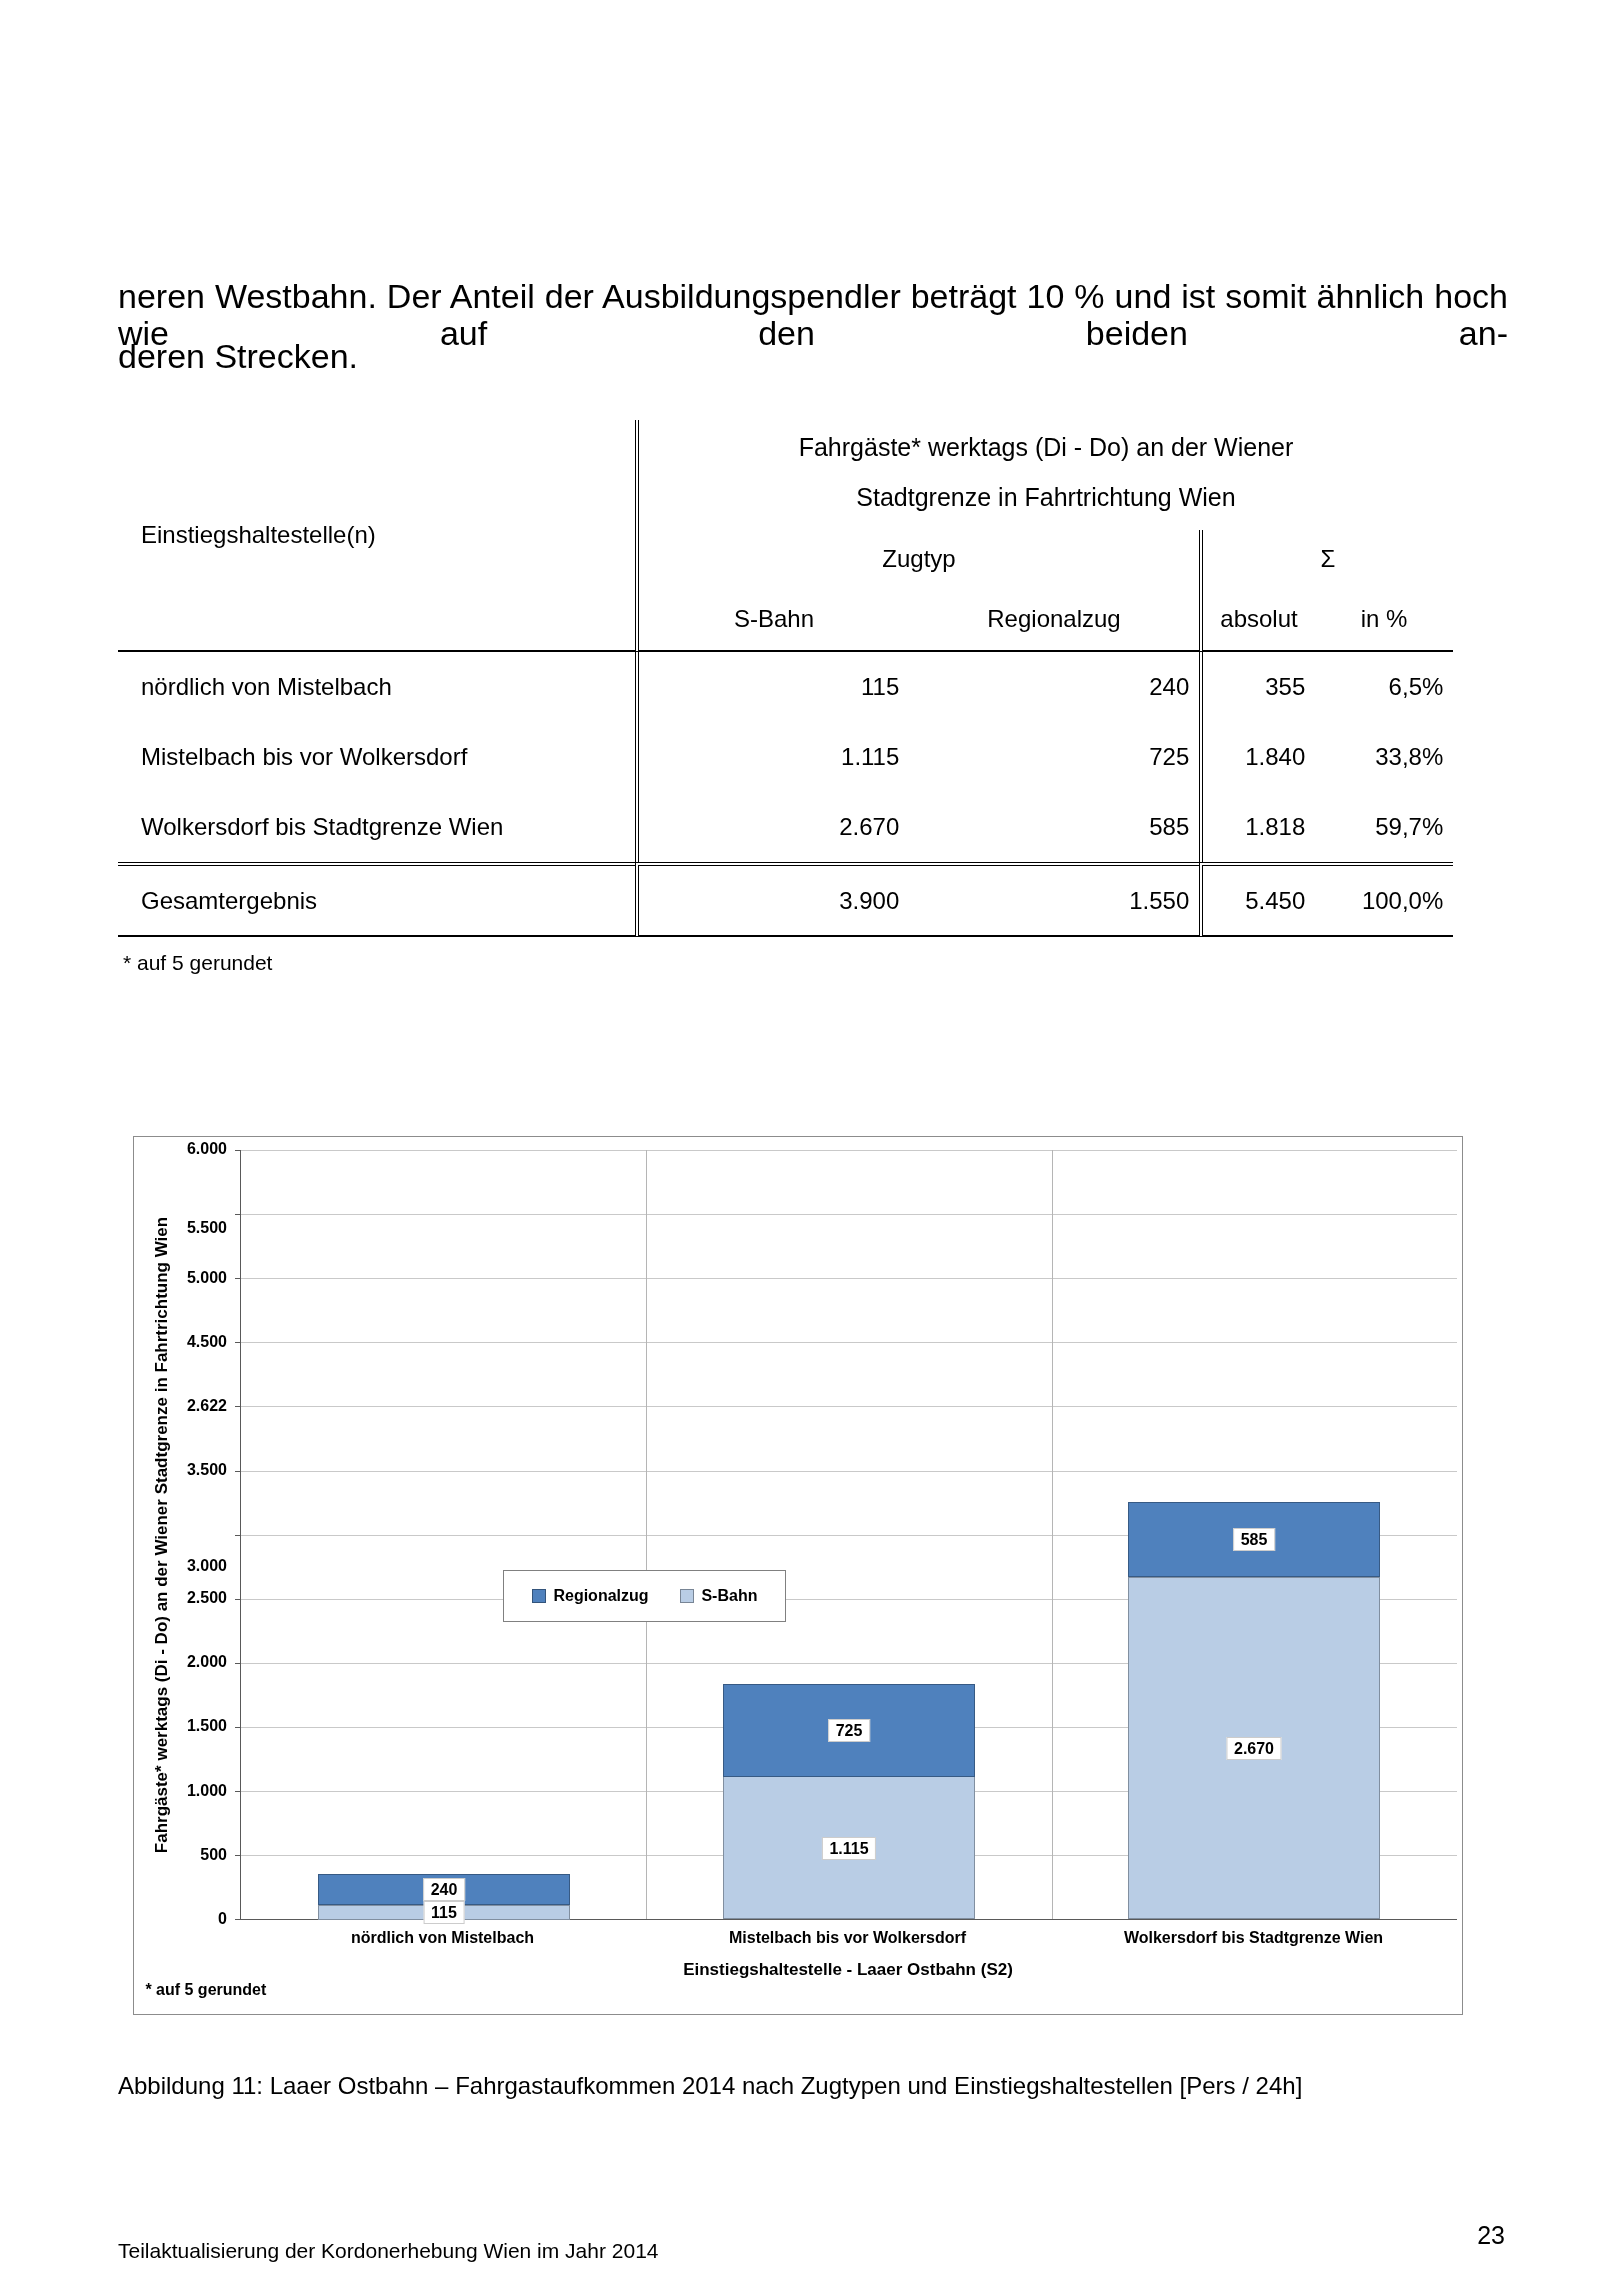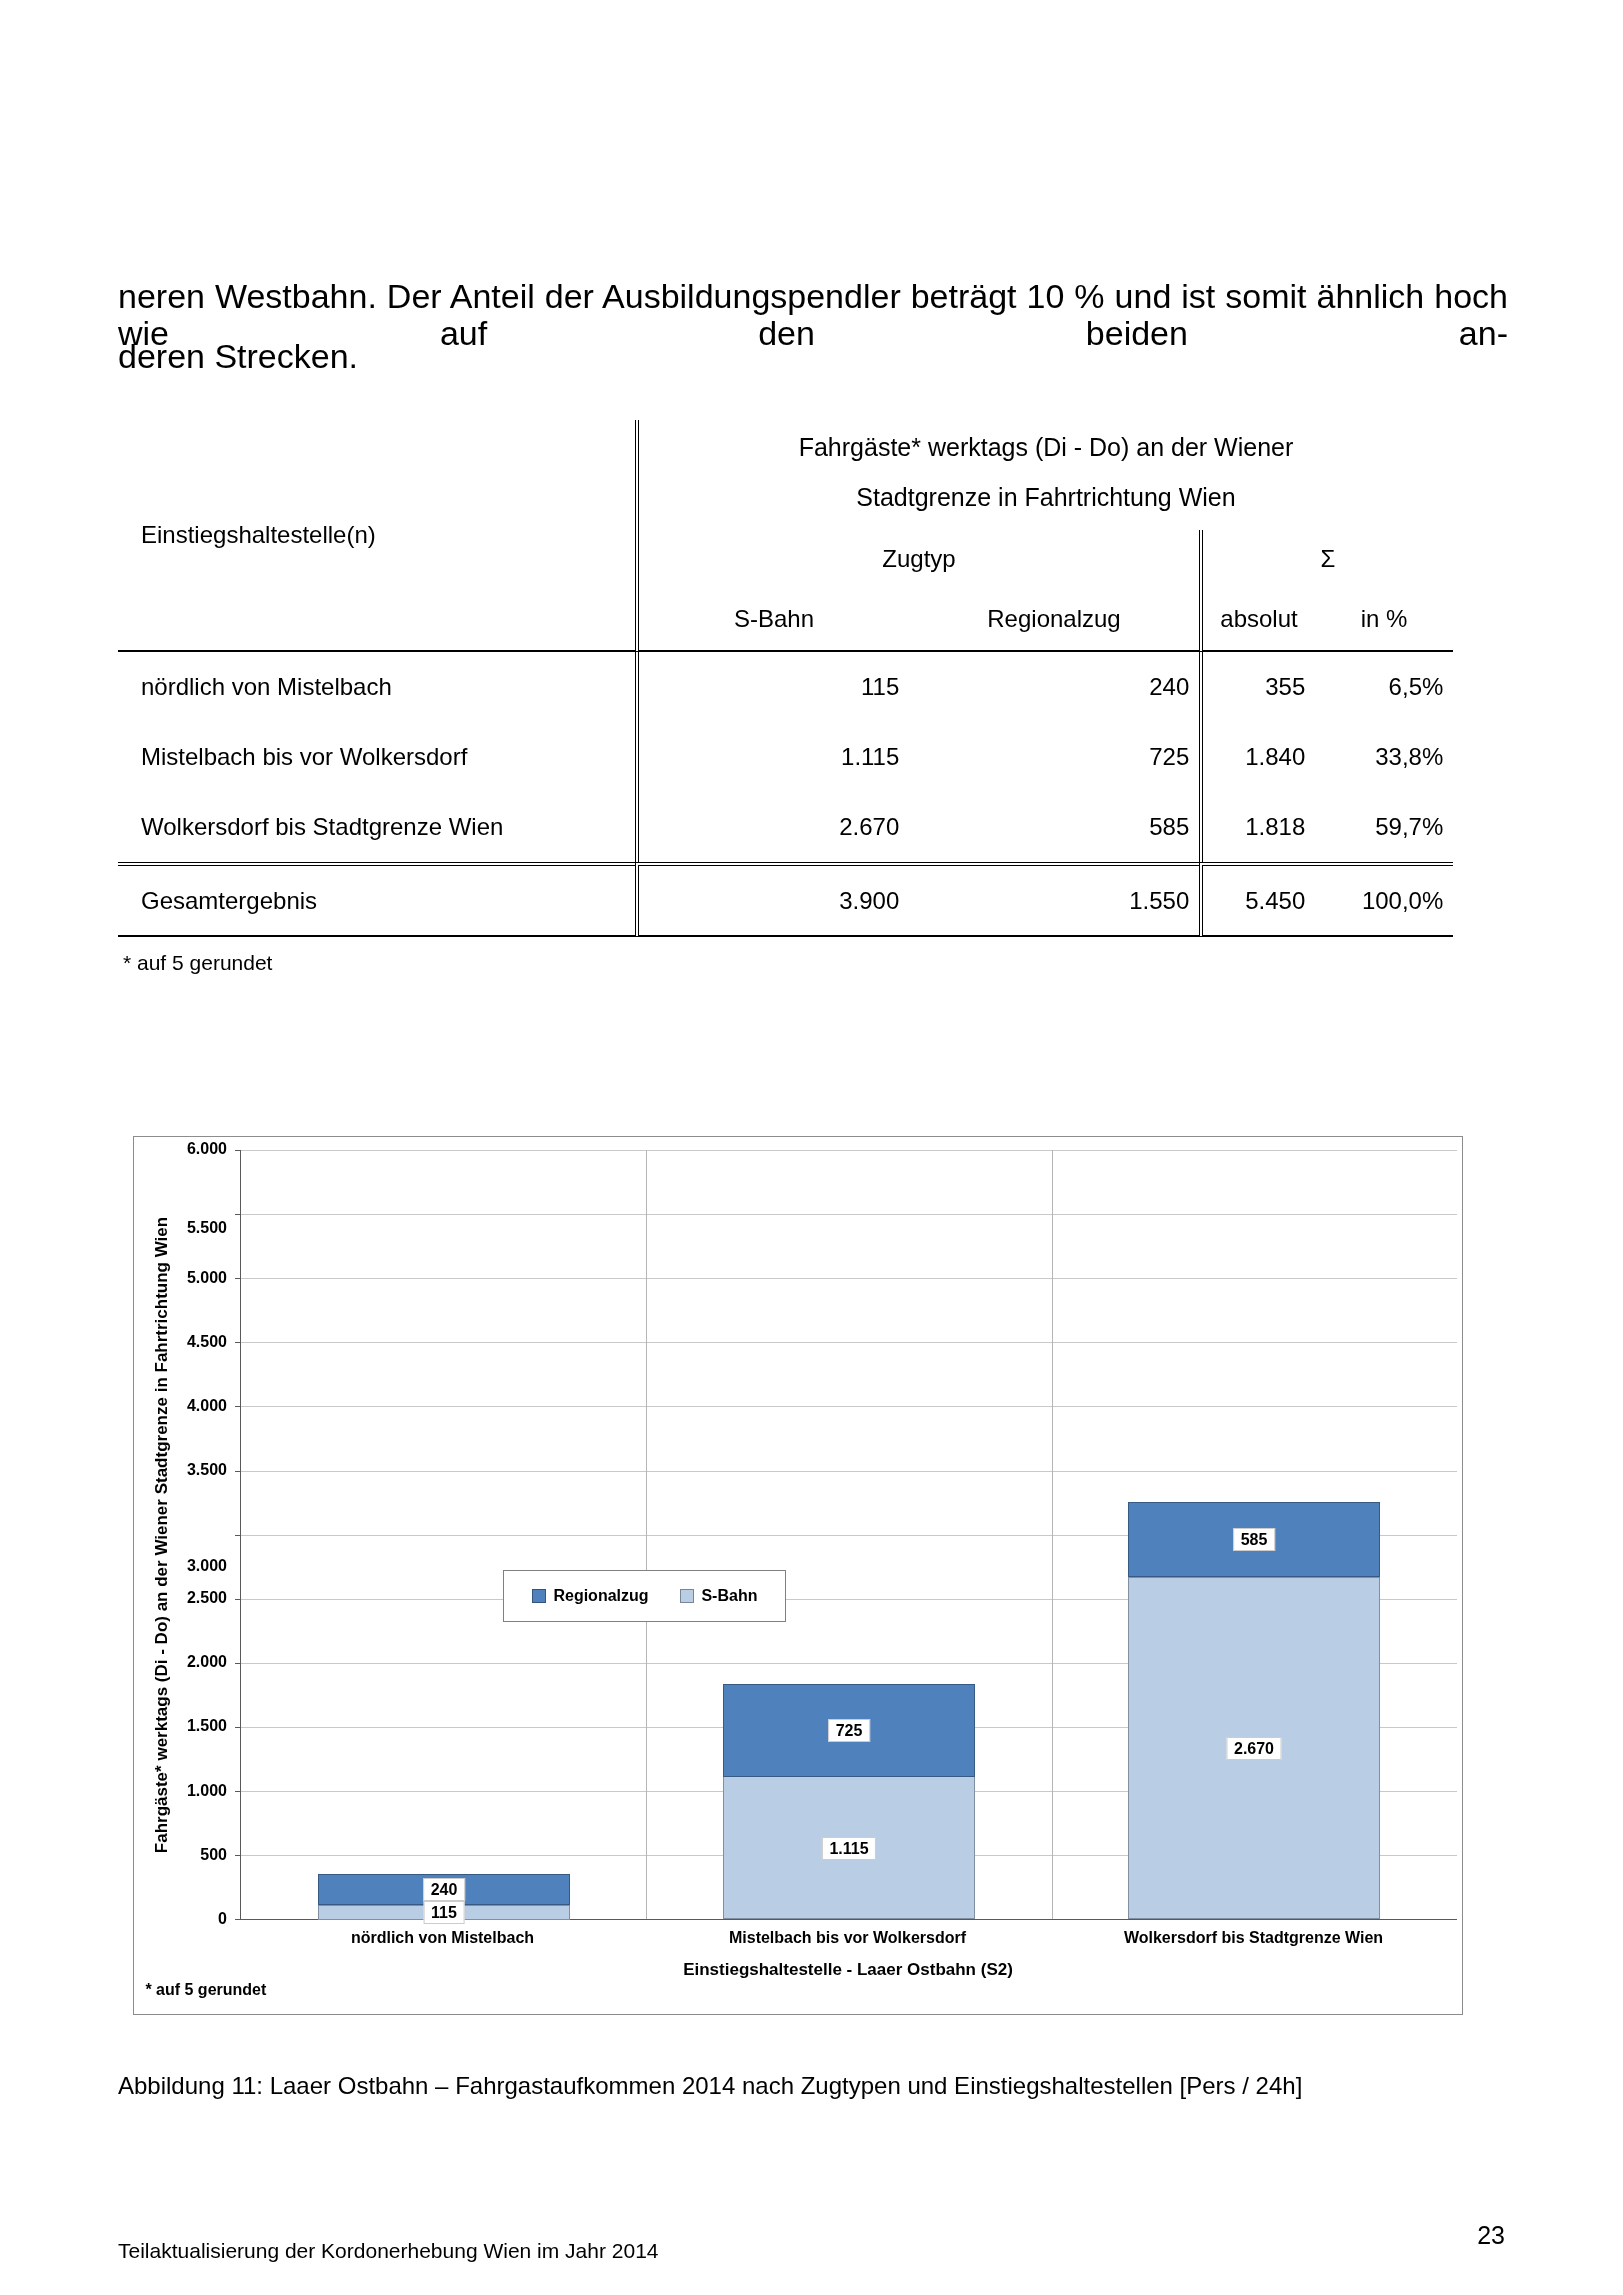--- a/index.html
+++ b/index.html
@@ -109,21 +109,21 @@
 
   <div class="table-footnote">* auf 5 gerundet</div>
 
   <div id="chart">
     <div id="y-axis-label">Fahrgäste* werktags (Di - Do) an der Wiener Stadtgrenze in Fahrtrichtung Wien</div>
     <div id="y-ticks">
         <div class="ytick" style="top: -9.7px;">6.000</div>
         <div class="ytick" style="top: 54px; margin-top: 15px;">5.500</div>
         <div class="ytick" style="top: 119px;">5.000</div>
         <div class="ytick" style="top: 183px;">4.500</div>
-        <div class="ytick" style="top: 247px;">4.000</div>
+        <div class="ytick" style="top: 247px;">2.622</div>
         <div class="ytick" style="top: 311px;">3.500</div>
         <div class="ytick" style="top: 359px; margin-top: 48px;">3.000</div>
         <div class="ytick" style="top: 439px;">2.500</div>
         <div class="ytick" style="top: 503px;">2.000</div>
         <div class="ytick" style="top: 567px;">1.500</div>
         <div class="ytick" style="top: 632px;">1.000</div>
         <div class="ytick" style="top: 696px;">500</div>
         <div class="ytick" style="top: 760px;">0</div>
       </div>
     <div id="plot-area">

